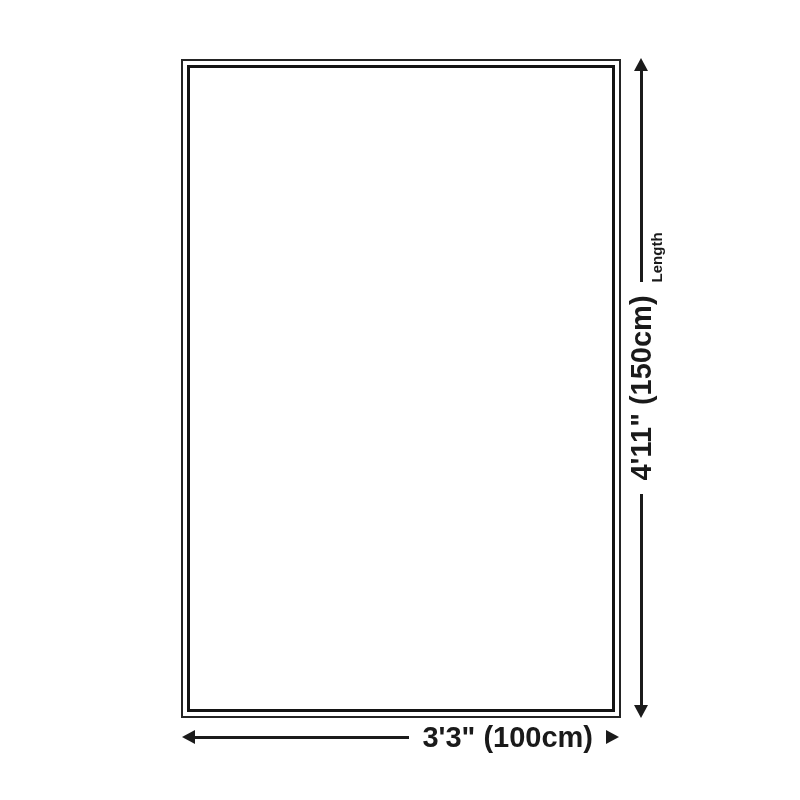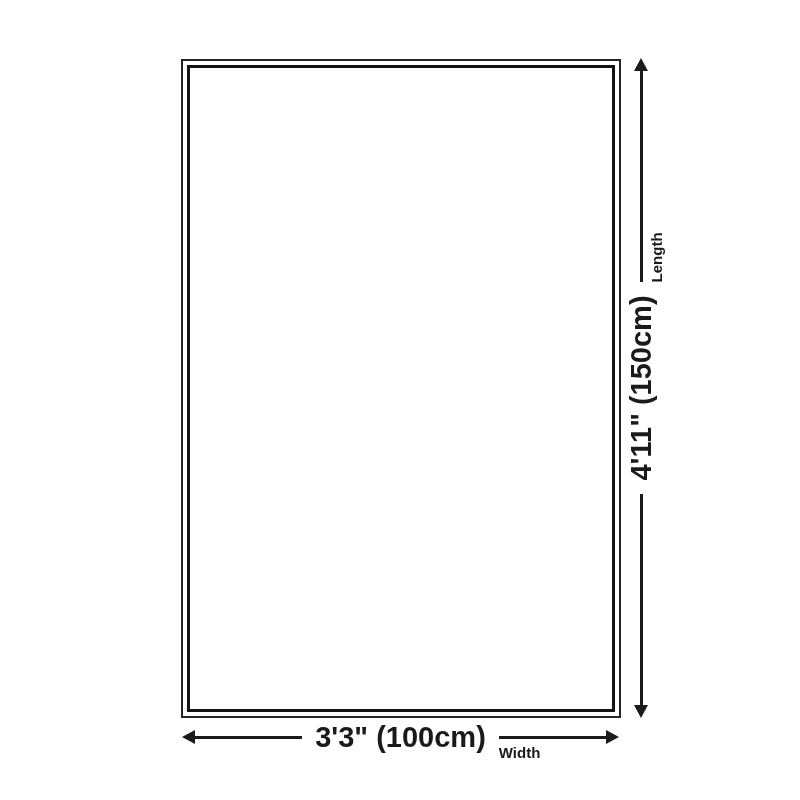--- a/index.html
+++ b/index.html
@@ -105,20 +105,16 @@
       <span class="line"></span>
       <span class="sub">Length</span>
     </span>
     <span class="head head-r"></span>
   </div>
 
   <div class="dim dim-h">
     <span class="head head-l"></span>
     <span class="line grow"></span>
     <span class="big">3'3" (100cm)</span>
-    <span class="tail">
-      <span class="line"></span>
-      <span class="sub">Width</span>
-    </span>
     <span class="head head-r"></span>
   </div>
 
 </div>
 
 </body></html>

